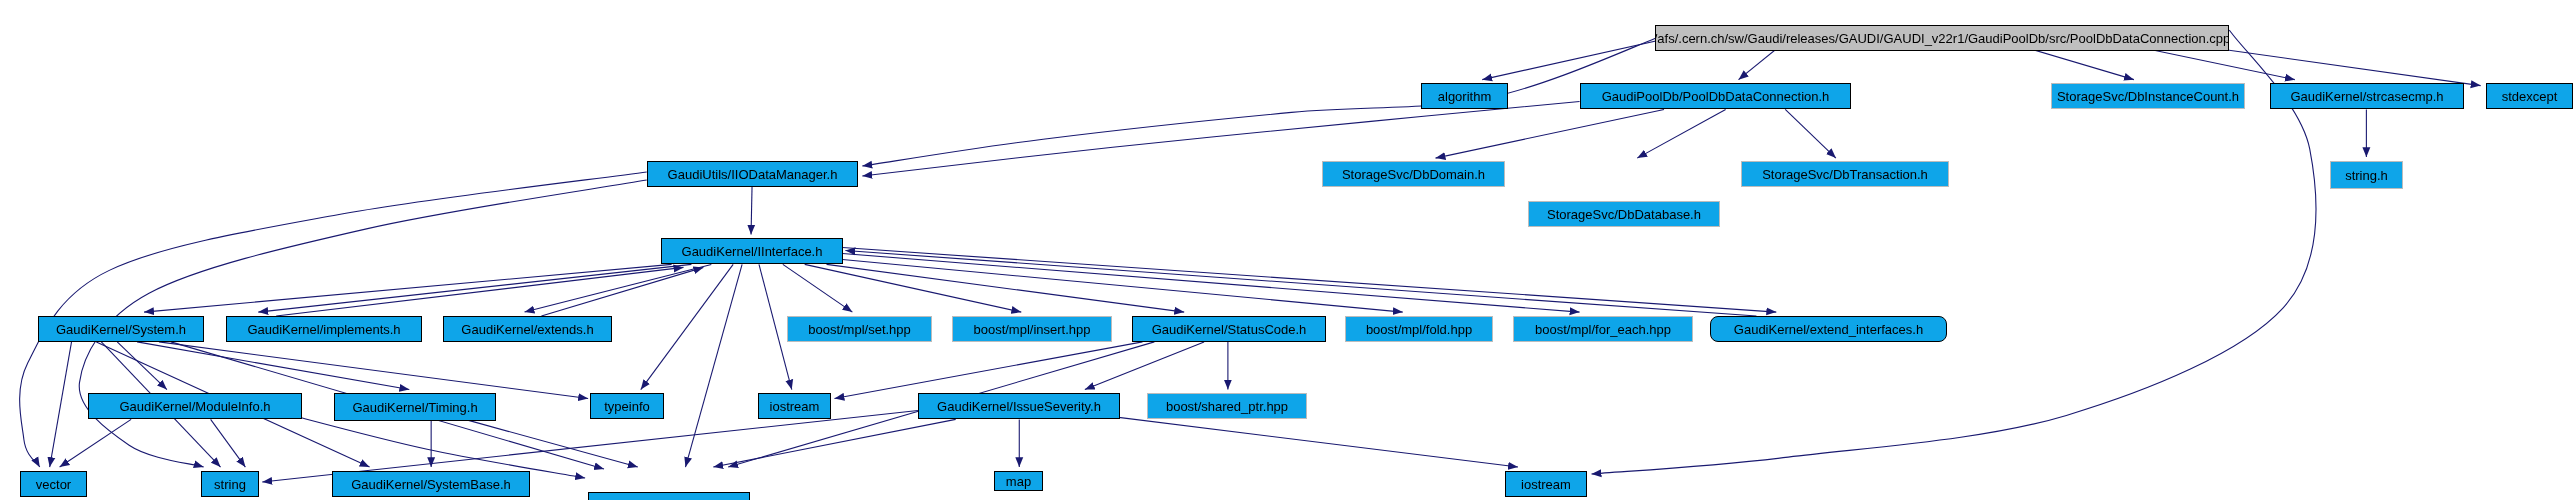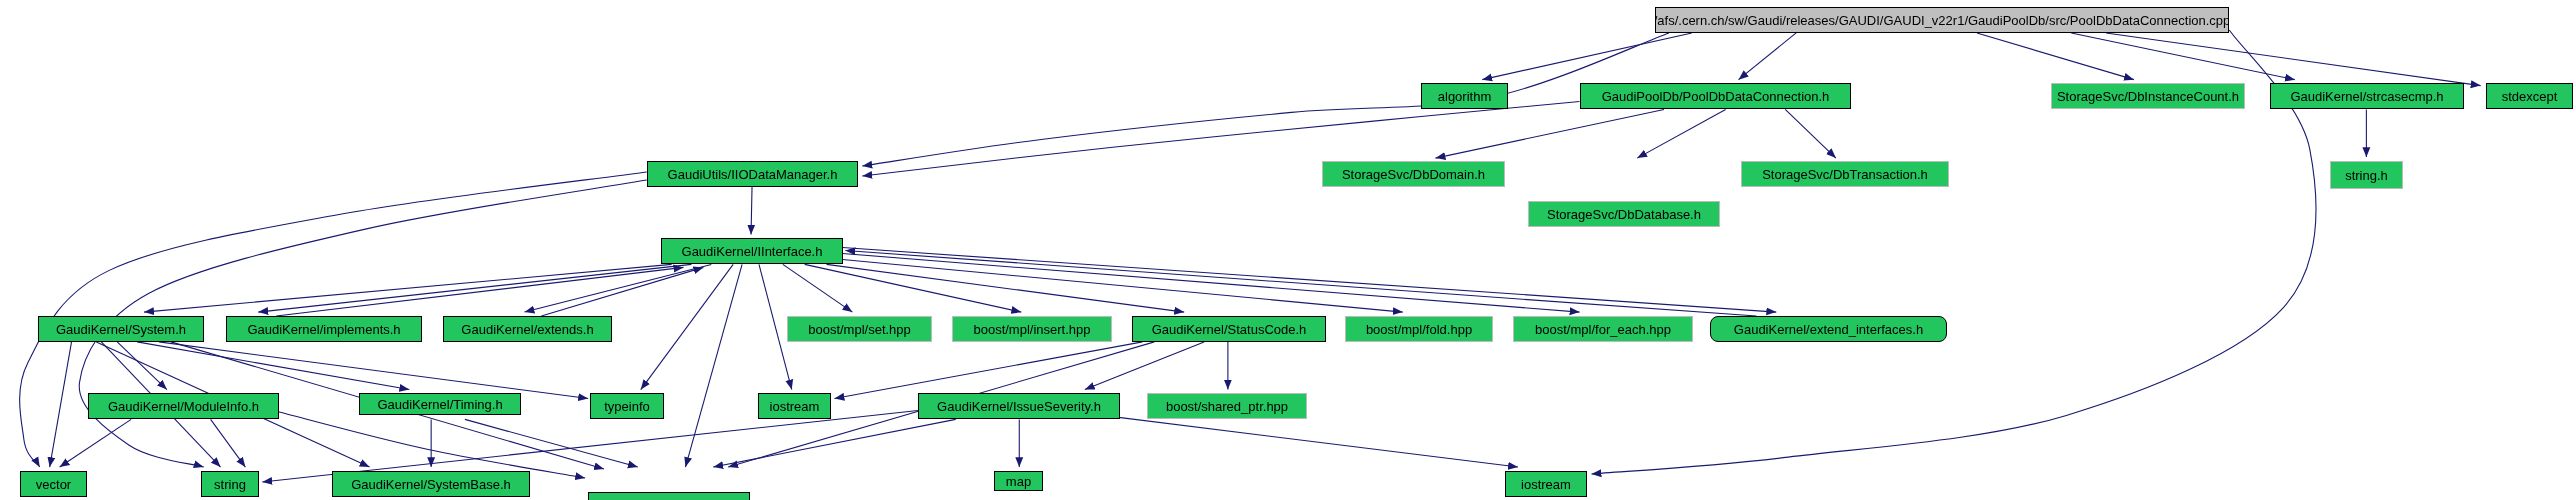--- a/index.html
+++ b/index.html
@@ -1,20 +1,20 @@
 <!DOCTYPE html>
 <html><head>
 <meta charset="utf-8">
 <style>
   html,body{margin:0;padding:0;background:#ffffff;}
   #stage{position:relative;width:2576px;height:501px;background:#ffffff;overflow:hidden;
          font-family:"Liberation Sans",sans-serif;}
   #edges{position:absolute;left:0;top:0;width:2576px;height:501px;pointer-events:none;}
   .node{position:absolute;display:flex;align-items:center;justify-content:center;
-        box-sizing:border-box;background:#22c55e;border:1px solid #000000;
+        box-sizing:border-box;background:#0ea5e9;border:1px solid #000000;
         font-size:13px;color:#000000;white-space:nowrap;overflow:hidden;}
   .node.external{border-color:#bcbcbc;}
   .node.main{background:#bfbfbf;border-color:#000000;}
 </style>
 </head>
 <body>
 
 <div id="stage">
   <svg id="edges" viewBox="0 0 2593 504" xmlns="http://www.w3.org/2000/svg">
     <defs>
@@ -69,43 +69,43 @@
         <path d="M 1236 344 L 1236 392" fill="none" stroke="#191970" stroke-width="1.1" marker-end="url(#arr)"></path>
         <path d="M 1162 344 L 733 470" fill="none" stroke="#191970" stroke-width="1.1" marker-end="url(#arr)"></path>
         <path d="M 924 413 L 264 485" fill="none" stroke="#191970" stroke-width="1.1" marker-end="url(#arr)"></path>
         <path d="M 1026 422 L 1026 470" fill="none" stroke="#191970" stroke-width="1.1" marker-end="url(#arr)"></path>
         <path d="M 962 422 L 718 470" fill="none" stroke="#191970" stroke-width="1.1" marker-end="url(#arr)"></path>
         <path d="M 1126 420 L 1528 470" fill="none" stroke="#191970" stroke-width="1.1" marker-end="url(#arr)"></path>
         <path d="M 2244 30 C 2257.5 50, 2316 103.33333333333334, 2325 150 C 2334 196.66666666666666, 2338.8333333333335 265.3333333333333, 2298 310 C 2257.1666666666665 354.6666666666667, 2163 393, 2080 418 C 1997 443, 1879.6666666666667 450.1666666666667, 1800 460 C 1720.3333333333333 469.8333333333333, 1635 474.1666666666667, 1602 477" fill="none" stroke="#191970" stroke-width="1.1" marker-end="url(#arr)"></path>
       </g>
   </svg>
   <div id="nodes">
-      <div class="node main" style="left: 1655px; top: 7px; width: 574px; height: 26px;">/afs/.cern.ch/sw/Gaudi/releases/GAUDI/GAUDI_v22r1/GaudiPoolDb/src/PoolDbDataConnection.cpp</div>
+      <div class="node main" style="left: 1655px; top: 25px; width: 574px; height: 26px;">/afs/.cern.ch/sw/Gaudi/releases/GAUDI/GAUDI_v22r1/GaudiPoolDb/src/PoolDbDataConnection.cpp</div>
       <div class="node" style="left: 1421px; top: 83px; width: 87px; height: 26px;">algorithm</div>
       <div class="node" style="left: 1580px; top: 83px; width: 271px; height: 26px;">GaudiPoolDb/PoolDbDataConnection.h</div>
       <div class="node external" style="left: 2051px; top: 83px; width: 194px; height: 26px;">StorageSvc/DbInstanceCount.h</div>
       <div class="node" style="left: 2270px; top: 83px; width: 194px; height: 26px;">GaudiKernel/strcasecmp.h</div>
       <div class="node" style="left: 2486px; top: 83px; width: 87px; height: 26px;">stdexcept</div>
       <div class="node" style="left: 647px; top: 161px; width: 211px; height: 26px;">GaudiUtils/IIODataManager.h</div>
       <div class="node external" style="left: 1322px; top: 161px; width: 183px; height: 26px;">StorageSvc/DbDomain.h</div>
       <div class="node external" style="left: 1528px; top: 161px; width: 192px; height: 26px; margin-top: 40px;">StorageSvc/DbDatabase.h</div>
       <div class="node external" style="left: 1741px; top: 161px; width: 208px; height: 26px;">StorageSvc/DbTransaction.h</div>
       <div class="node external" style="left: 2330px; top: 161px; width: 73px; height: 28px;">string.h</div>
       <div class="node" style="left: 661px; top: 238px; width: 182px; height: 26px;">GaudiKernel/IInterface.h</div>
       <div class="node" style="left: 38px; top: 316px; width: 166px; height: 26px;">GaudiKernel/System.h</div>
       <div class="node" style="left: 226px; top: 316px; width: 196px; height: 26px;">GaudiKernel/implements.h</div>
       <div class="node" style="left: 443px; top: 316px; width: 169px; height: 26px;">GaudiKernel/extends.h</div>
       <div class="node external" style="left: 787px; top: 316px; width: 145px; height: 26px;">boost/mpl/set.hpp</div>
       <div class="node external" style="left: 952px; top: 316px; width: 160px; height: 26px;">boost/mpl/insert.hpp</div>
       <div class="node" style="left: 1132px; top: 316px; width: 194px; height: 26px;">GaudiKernel/StatusCode.h</div>
       <div class="node external" style="left: 1345px; top: 316px; width: 148px; height: 26px;">boost/mpl/fold.hpp</div>
       <div class="node external" style="left: 1513px; top: 316px; width: 180px; height: 26px;">boost/mpl/for_each.hpp</div>
       <div class="node" style="left: 1710px; top: 316px; width: 237px; height: 26px; border-radius: 8px;">GaudiKernel/extend_interfaces.h</div>
-      <div class="node" style="left: 88px; top: 393px; width: 191px; height: 26px;">GaudiKernel/ModuleInfo.h</div>
-      <div class="node" style="left: 359px; top: 393px; width: 162px; height: 22px;">GaudiKernel/Timing.h</div>
+      <div class="node" style="left: 88px; top: 393px; width: 214px; height: 26px;">GaudiKernel/ModuleInfo.h</div>
+      <div class="node" style="left: 334px; top: 393px; width: 162px; height: 28px;">GaudiKernel/Timing.h</div>
       <div class="node" style="left: 590px; top: 393px; width: 74px; height: 26px;">typeinfo</div>
       <div class="node" style="left: 758px; top: 393px; width: 73px; height: 26px;">iostream</div>
       <div class="node" style="left: 918px; top: 393px; width: 202px; height: 26px;">GaudiKernel/IssueSeverity.h</div>
       <div class="node external" style="left: 1147px; top: 393px; width: 160px; height: 26px;">boost/shared_ptr.hpp</div>
       <div class="node" style="left: 20px; top: 471px; width: 67px; height: 26px;">vector</div>
       <div class="node" style="left: 201px; top: 471px; width: 58px; height: 26px;">string</div>
       <div class="node" style="left: 332px; top: 471px; width: 198px; height: 26px;">GaudiKernel/SystemBase.h</div>
       <div class="node" style="left: 588px; top: 471px; width: 162px; height: 26px; margin-top: 21px;">GaudiKernel/Kernel.h</div>
       <div class="node" style="left: 994px; top: 471px; width: 49px; height: 20px;">map</div>
       <div class="node" style="left: 1505px; top: 471px; width: 82px; height: 26px;">iostream</div>

